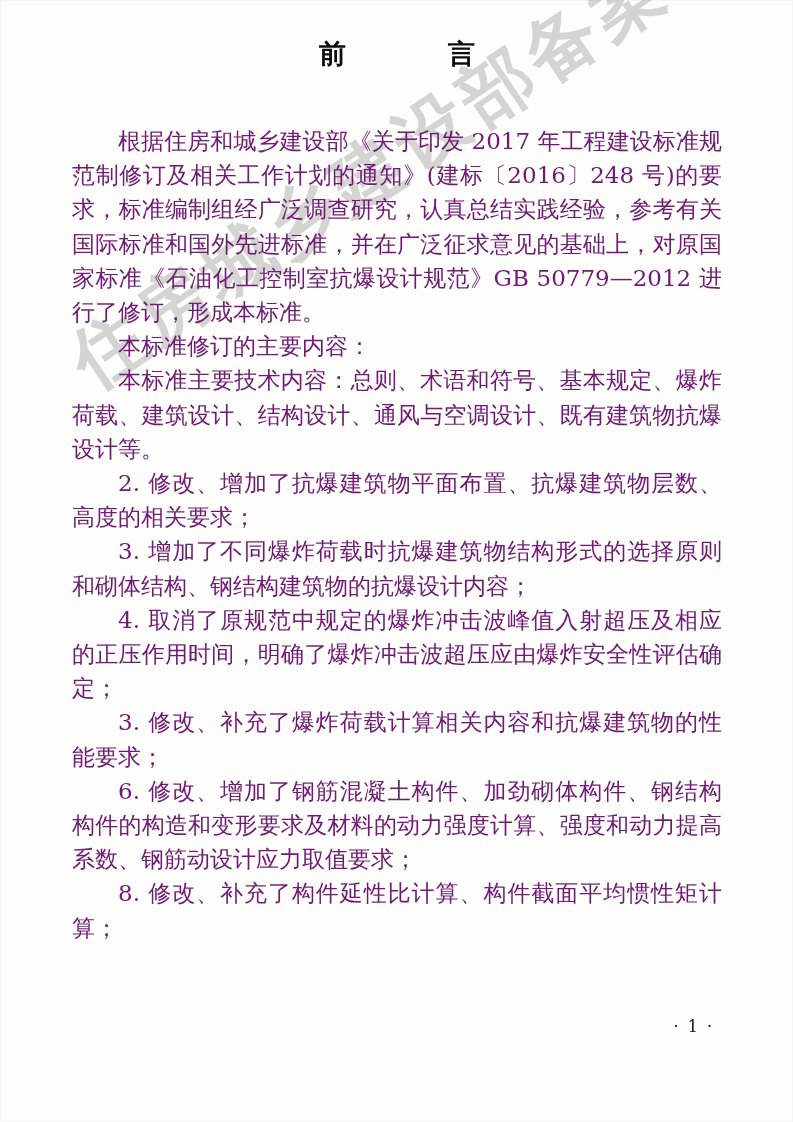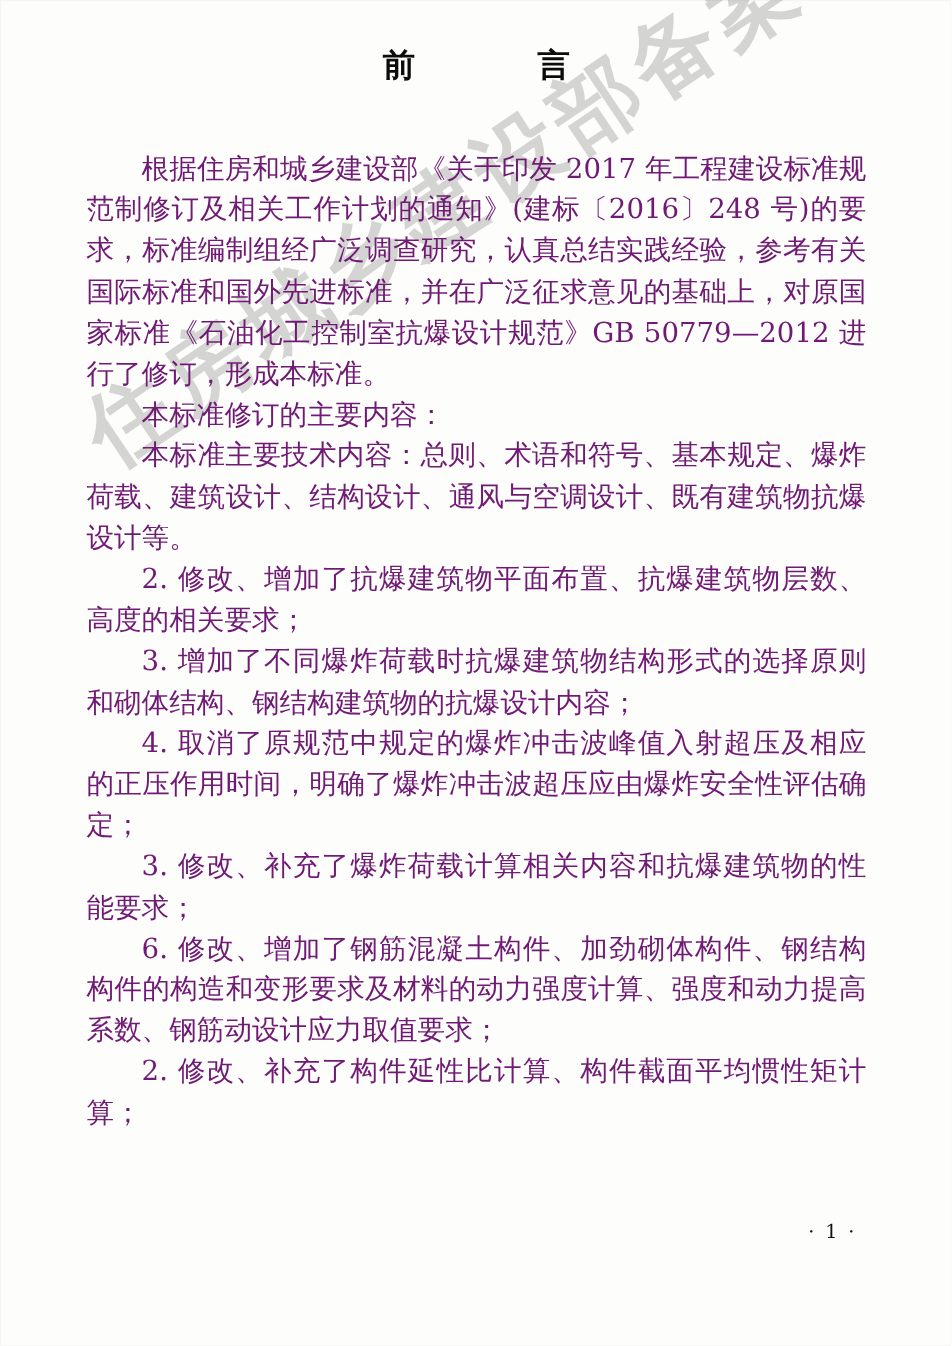--- a/index.html
+++ b/index.html
@@ -97,20 +97,20 @@
 
     <div class="body-text">
       <p class="para">根据住房和城乡建设部《关于印发 2017 年工程建设标准规范制修订及相关工作计划的通知》(建标〔2016〕248 号)的要求，标准编制组经广泛调查研究，认真总结实践经验，参考有关国际标准和国外先进标准，并在广泛征求意见的基础上，对原国家标准《石油化工控制室抗爆设计规范》GB 50779—2012 进行了修订，形成本标准。</p>
       <p class="para">本标准修订的主要内容：</p>
       <p class="para">本标准主要技术内容：总则、术语和符号、基本规定、爆炸荷载、建筑设计、结构设计、通风与空调设计、既有建筑物抗爆设计等。</p>
       <p class="para">2. 修改、增加了抗爆建筑物平面布置、抗爆建筑物层数、高度的相关要求；</p>
       <p class="para">3. 增加了不同爆炸荷载时抗爆建筑物结构形式的选择原则和砌体结构、钢结构建筑物的抗爆设计内容；</p>
       <p class="para">4. 取消了原规范中规定的爆炸冲击波峰值入射超压及相应的正压作用时间，明确了爆炸冲击波超压应由爆炸安全性评估确定；</p>
       <p class="para">3. 修改、补充了爆炸荷载计算相关内容和抗爆建筑物的性能要求；</p>
       <p class="para">6. 修改、增加了钢筋混凝土构件、加劲砌体构件、钢结构构件的构造和变形要求及材料的动力强度计算、强度和动力提高系数、钢筋动设计应力取值要求；</p>
-      <p class="para">2. 修改、补充了构件延性比计算、构件截面平均惯性矩计算；</p>
+      <p class="para">8. 修改、补充了构件延性比计算、构件截面平均惯性矩计算；</p>
     </div>
 
     <div class="page-number">· 1 ·</div>
   </div>
 
   <div class="paper-edge"></div>
 </div>
 
 </body></html>

